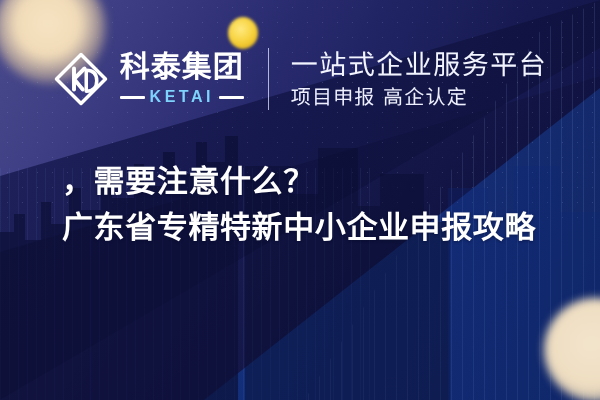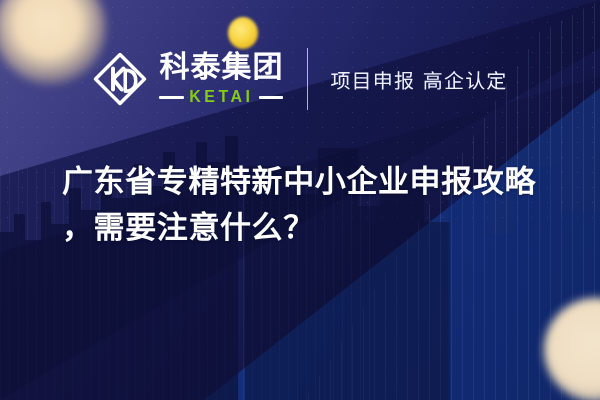--- a/index.html
+++ b/index.html
@@ -198,21 +198,21 @@
   }
   .brand-en-rule {
     flex: 1 1 auto;
     height: 3px;
     background: #ffffff;
     border-radius: 1px;
   }
   .brand-en {
     font-size: 16px;
     font-weight: 700;
-    color: #84cc16;
+    color: #7dd3fc;
     letter-spacing: 3.5px;
     white-space: nowrap;
     font-family: "Liberation Sans", sans-serif;
   }
 
   .divider {
     width: 1px;
     height: 62px;
     background: rgba(226,230,255,0.75);
     margin: 0 22px 0 24px;
@@ -331,23 +331,24 @@
           <span class="brand-en-rule"></span>
           <span class="brand-en">KETAI</span>
           <span class="brand-en-rule"></span>
         </div>
       </div>
     </div>
 
     <div class="divider"></div>
 
     <div class="tagline">
+      <div class="tagline-main">一站式企业服务平台</div>
       <div class="tagline-sub">项目申报 高企认定</div>
     </div>
 
   </div>
 
   <div class="headline">
+    <div class="headline-line">，需要注意什么？</div>
     <div class="headline-line">广东省专精特新中小企业申报攻略</div>
-    <div class="headline-line">，需要注意什么？</div>
   </div>
 
 </div>
 
 </body></html>

